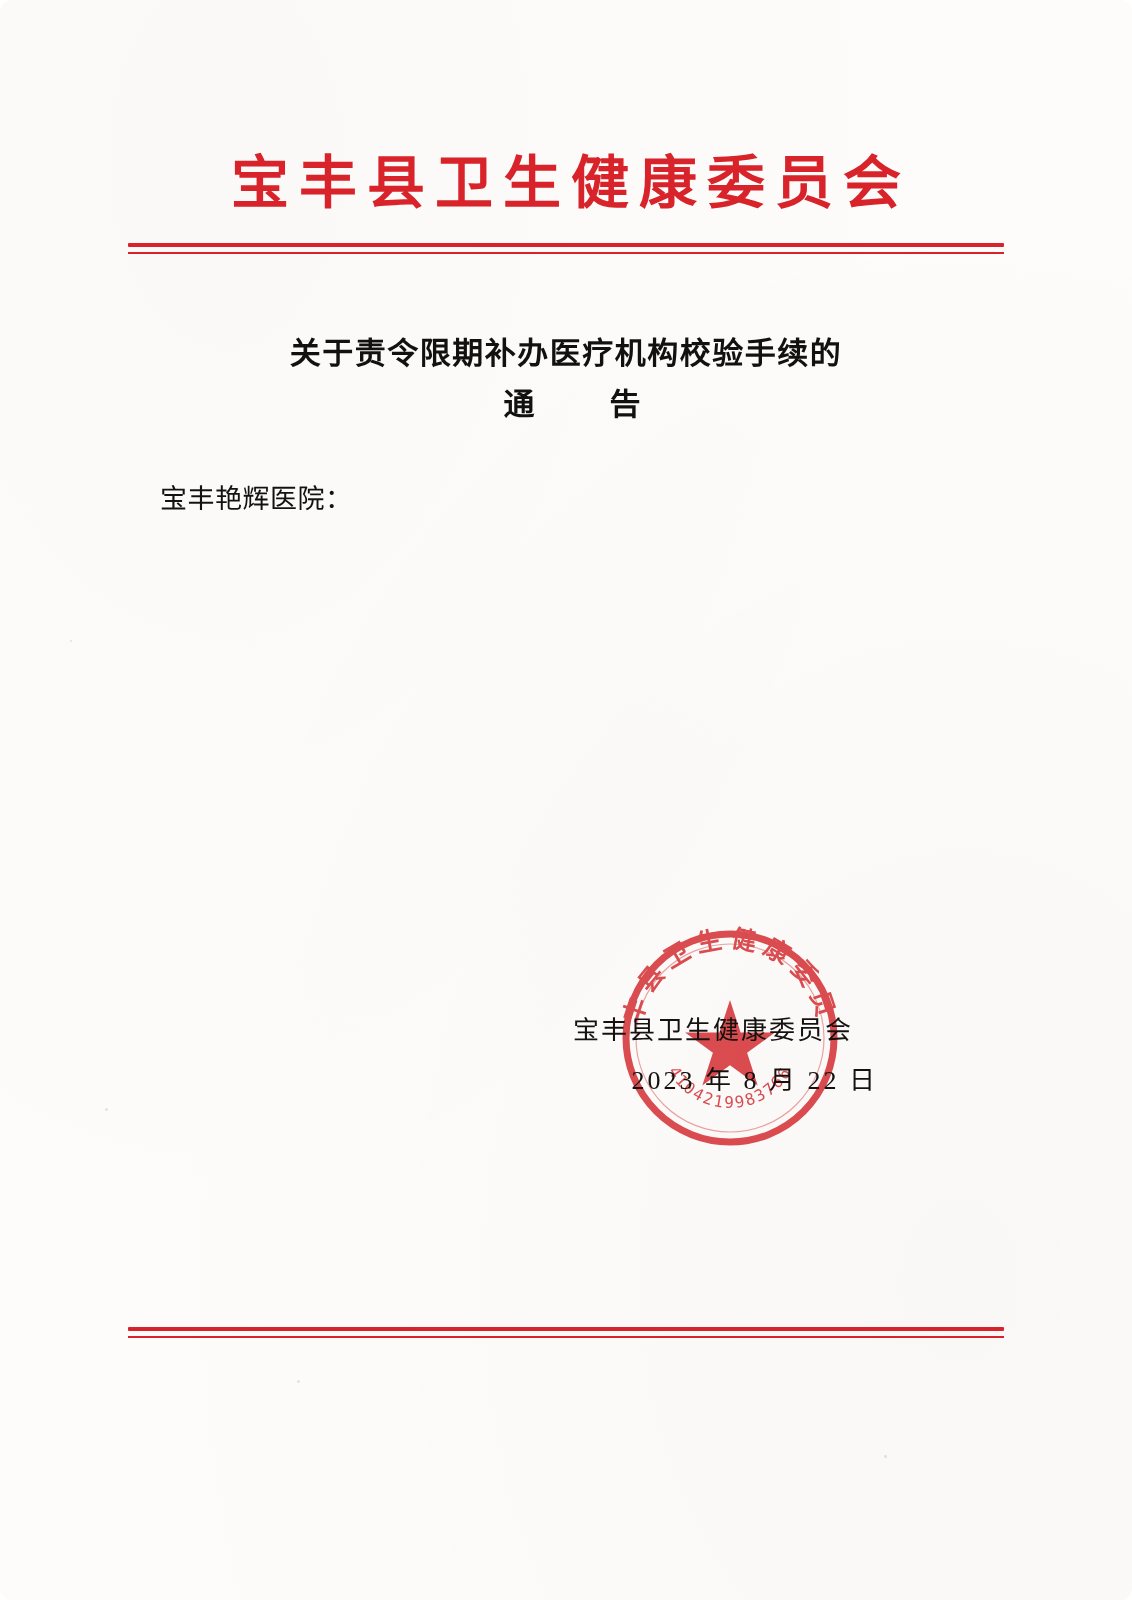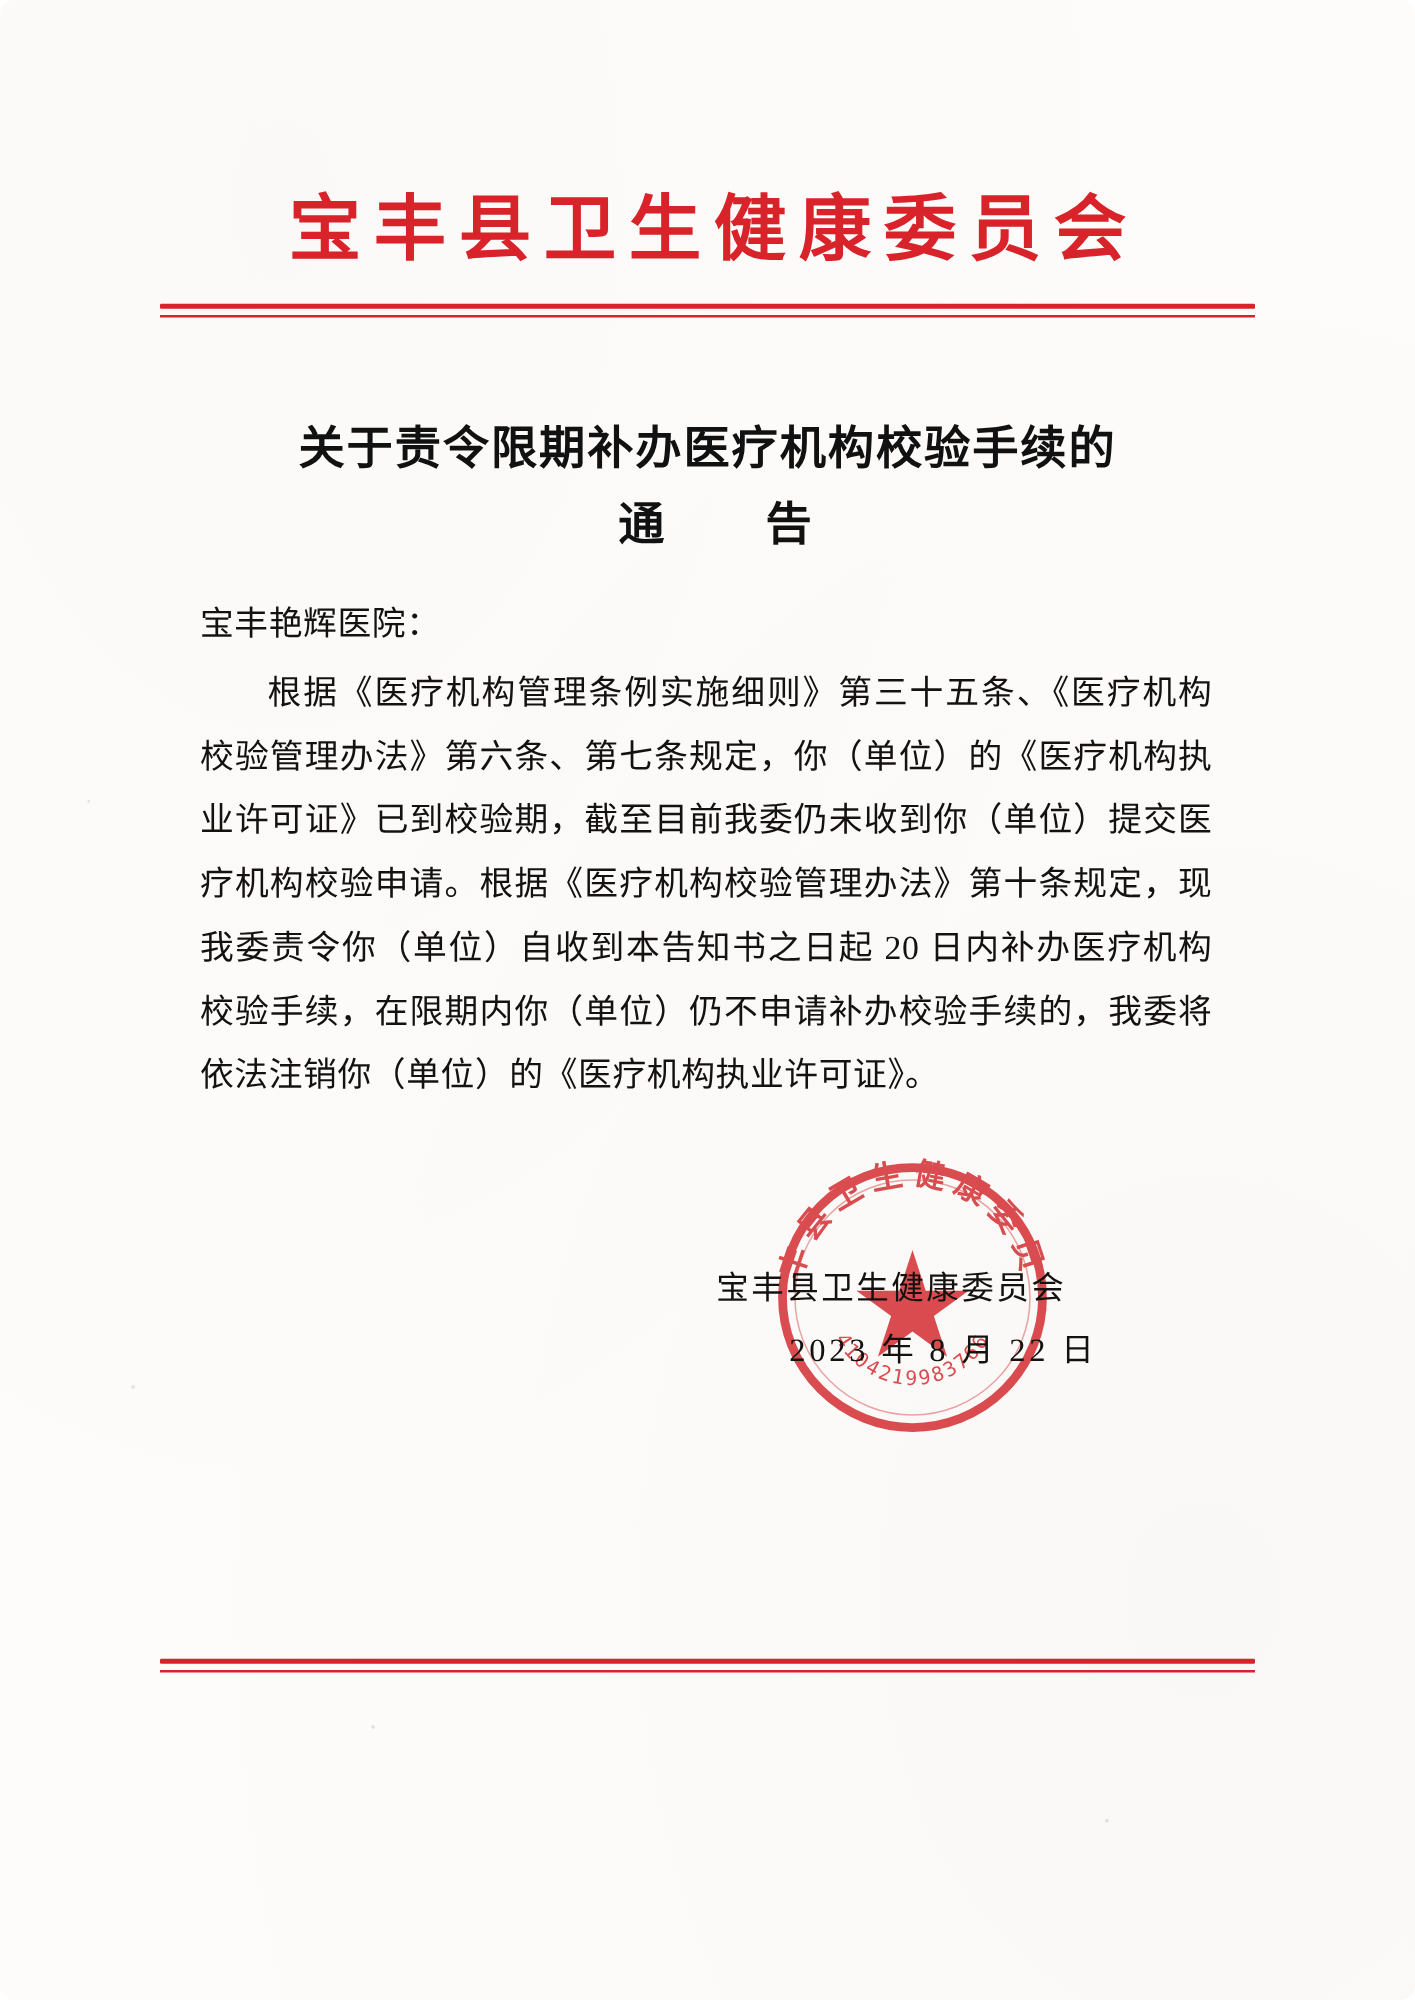--- a/index.html
+++ b/index.html
@@ -64,21 +64,21 @@
 
   
   .doc-title {
     position: absolute;
     top: 328px;
     left: 0;
     width: 100%;
     text-align: center;
     font-family: "DejaVu Serif", "Liberation Serif", serif;
     font-weight: bold;
-    font-size: 37px;
+    font-size: 31px;
     letter-spacing: 1.5px;
     color: #111;
     line-height: 1.65;
   }
   .doc-title .line2 {
     letter-spacing: 22px;
     text-indent: 22px;
     padding-left: 12px;
   }
 
@@ -156,21 +156,20 @@
     <div class="rule-thin"></div>
   </div>
 
   <div class="doc-title">
     <div class="line1">关于责令限期补办医疗机构校验手续的</div>
     <div class="line2">通　告</div>
   </div>
 
   <div class="body-block">
     <p class="addressee">宝丰艳辉医院：</p>
-    <p class="para">根据《医疗机构管理条例实施细则》第三十五条、《医疗机构校验管理办法》第六条、第七条规定，你（单位）的《医疗机构执业许可证》已到校验期，截至目前我委仍未收到你（单位）提交医疗机构校验申请。根据《医疗机构校验管理办法》第十条规定，现我委责令你（单位）自收到本告知书之日起 20 日内补办医疗机构校验手续，在限期内你（单位）仍不申请补办校验手续的，我委将依法注销你（单位）的《医疗机构执业许可证》。</p>
   </div>
 
   <div class="seal">
     <svg width="232" height="232" viewBox="0 0 232 232" xmlns="http://www.w3.org/2000/svg">
       <defs>
         <path id="sealArcTop" d="M 26,116 A 90,90 0 0 1 206,116"></path>
         <path id="sealArcBottom" d="M 46,116 A 70,70 0 0 0 186,116"></path>
       </defs>
       <circle cx="116" cy="116" r="104" fill="none" stroke="#d2262b" stroke-width="7"></circle>
       <circle cx="116" cy="116" r="94" fill="none" stroke="#d2262b" stroke-width="1.2" opacity="0.5"></circle>

